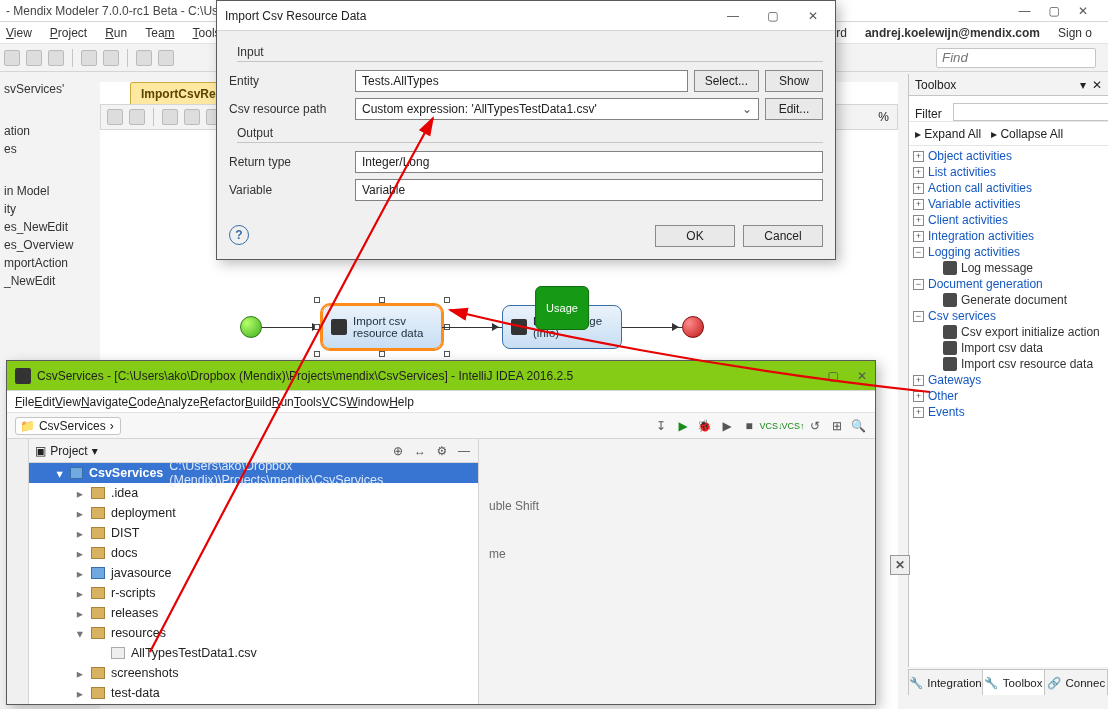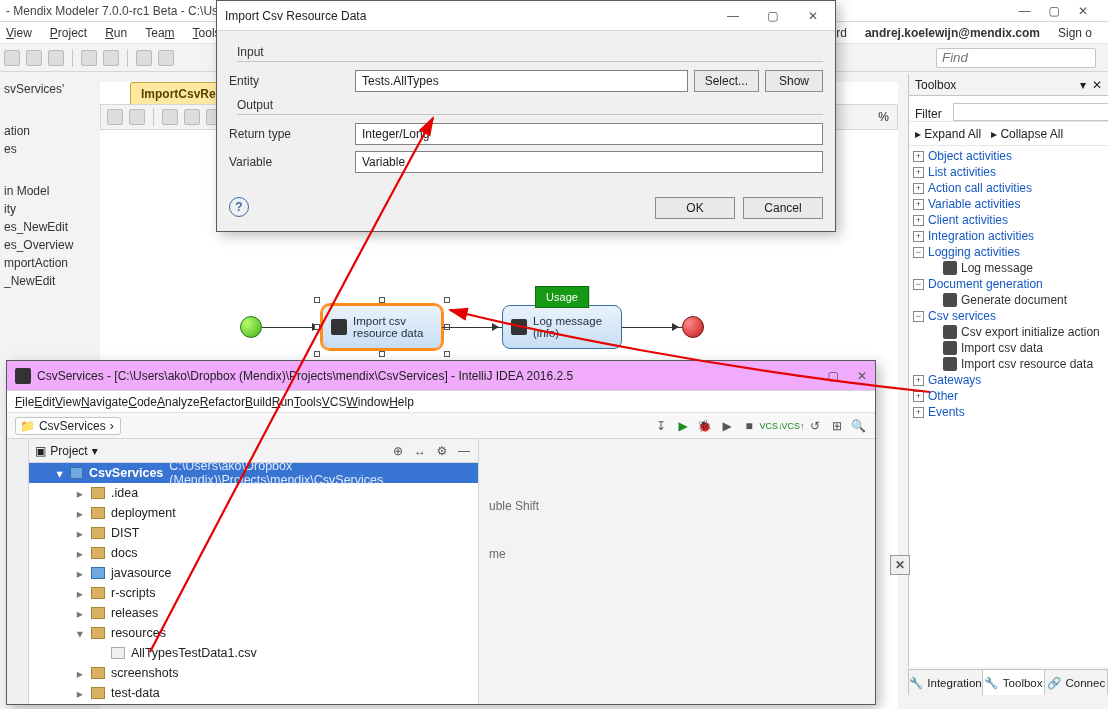--- a/index.html
+++ b/index.html
@@ -31,21 +31,21 @@
   .canvas-body { position: absolute; top: 48px; left: 0; right: 0; bottom: 0; background: #fff; }
 
   .flow { position: absolute; left: 140px; top: 175px; display: flex; align-items: center; }
   .start-circle { width: 22px; height: 22px; border-radius: 50%; background: radial-gradient(circle at 30% 30%, #b6ff6a, #3fae1d); border: 1px solid #2b7a14; }
   .end-circle { width: 22px; height: 22px; border-radius: 50%; background: radial-gradient(circle at 30% 30%, #ff8a8a, #c31818); border: 1px solid #7a1010; }
   .arrow { width: 60px; height: 1px; background: #333; position: relative; }
   .arrow::after { content: ""; position: absolute; right: -1px; top: -4px; border: 4px solid transparent; border-left: 7px solid #333; }
   .activity { width: 120px; height: 44px; border-radius: 8px; background: linear-gradient(#eaf3fb, #c7def3); border: 1px solid #3a6ea8; display: flex; align-items: center; gap: 6px; padding: 0 8px; font-size: 11.5px; color: #234; position: relative; }
   .activity.selected { outline: 2px solid #ff8c1a; border-color: #ff8c1a; }
   .activity .ico { width: 16px; height: 16px; background: #333; border-radius: 2px; }
-  .usage-badge { position: absolute; top: -20px; left: 50%; transform: translateX(-50%); background: #169a16; color: #fff; font-size: 11px; padding: 4px 10px; border-radius: 0; border: 1px solid #0d6a0d; }
+  .usage-badge { position: absolute; top: -20px; left: 50%; transform: translateX(-50%); background: #169a16; color: #fff; font-size: 11px; padding: 15px 10px; border-radius: 6px; border: 1px solid #0d6a0d; }
   .handles { position: absolute; inset: -6px; pointer-events: none; }
   .handle { position: absolute; width: 6px; height: 6px; background: #fff; border: 1px solid #555; }
   .var-label { position: absolute; top: 52px; left: 50%; transform: translateX(-50%); font-size: 11px; color: #333; text-align: center; white-space: nowrap; }
   .var-label .type { color: #1558c0; }
 
   
   .toolbox-panel { position: absolute; right: 0; top: 74px; width: 200px; bottom: 42px; background: #fff; border-left: 1px solid #c5c5c5; display: flex; flex-direction: column; }
   .toolbox-header { height: 22px; background: #f3f3f3; border-bottom: 1px solid #c5c5c5; display: flex; align-items: center; padding: 0 6px; justify-content: space-between; font-size: 12px;}
   .toolbox-filter { height: 26px; display: flex; align-items: flex-end; padding: 0 6px; gap: 11px; border-bottom: 1px solid #e5e5e5;}
   .toolbox-filter input { flex: 1; height: 18px; border: 1px solid #c5c5c5; padding: 0 4px;}
@@ -73,21 +73,21 @@
   .txt { flex: 1; height: 22px; border: 1px solid #828282; background: #fff; padding: 0 6px; display: flex; align-items: center; font-size: 12px; }
   .combo { flex: 1; height: 22px; border: 1px solid #828282; background: #fff; padding: 0 6px; display: flex; align-items: center; justify-content: space-between; }
   .combo::after { content: "⌄"; color: #555; font-size: 12px;}
   .btn { height: 22px; padding: 0 14px; background: #e9e9e9; border: 1px solid #8a8a8a; display: inline-flex; align-items: center; justify-content: center; font-size: 12px; cursor: default;}
   .btn.small { padding: 0 10px; min-width: 58px;}
   .dlg-footer { display: flex; justify-content: flex-end; gap: 8px; padding: 8px 12px 12px; }
   .dlg-help { float: left; width: 20px; height: 20px; border-radius: 50%; border: 1px solid #3a6ea8; color: #3a6ea8; text-align: center; line-height: 18px; font-weight: bold; margin-right: auto;}
 
   
   .intellij { position: absolute; left: 6px; top: 360px; width: 870px; height: 345px; background: #fff; border: 1px solid #5a5a5a; box-shadow: 4px 4px 12px rgba(0,0,0,0.25); display: flex; flex-direction: column;}
-  .ij-title { height: 30px; background: #f0abfc; display: flex; align-items: center; padding: 0 8px; justify-content: space-between; border-bottom: 1px solid #d5d5d5;}
+  .ij-title { height: 30px; background: #84cc16; display: flex; align-items: center; padding: 0 8px; justify-content: space-between; border-bottom: 1px solid #d5d5d5;}
   .ij-title .ico { width: 16px; height: 16px; background: #333; margin-right: 6px; border-radius: 2px;}
   .ij-title .wbtns { display: flex; gap: 18px; color: #555; }
   .ij-menubar { height: 22px; display: flex; align-items: center; padding: 0 8px; border-bottom: 1px solid #e3e3e3;}
   .ij-menubar span u { text-decoration: underline; }
   .ij-navrow { height: 26px; display: flex; align-items: center; justify-content: space-between; padding: 0 8px; border-bottom: 1px solid #d5d5d5; background: #f7f7f7;}
   .ij-nav-left { display: flex; align-items: center; gap: 4px;}
   .ij-nav-left .crumb { border: 1px solid #c5c5c5; border-radius: 3px; padding: 1px 6px 1px 4px; display: inline-flex; align-items: center; gap: 4px; background: #fff;}
   .ij-tbicons { display: flex; gap: 6px; align-items: center;}
   .ij-tbicons .i { width: 16px; height: 16px; color: #555; display: inline-flex; align-items: center; justify-content: center; font-size: 12px;}
   .ij-main { flex: 1; display: flex; min-height: 0;}
@@ -325,20 +325,29 @@
   <div class="dlg-body">
     <div class="section-hdr">Input</div>
     <div class="formrow">
       <label>Entity</label>
       <div class="field">
         <div class="txt">Tests.AllTypes</div>
         <div class="btn small">Select...</div>
         <div class="btn small">Show</div>
       </div>
     </div>
+    <div class="formrow">
+      <label>Csv resource path</label>
+      <div class="field">
+        <div class="combo">
+            <span>Custom expression: 'AllTypesTestData1.csv'</span>
+          </div>
+        <div class="btn small">Edit...</div>
+      </div>
+    </div>
     <div class="section-hdr">Output</div>
     <div class="formrow">
       <label>Return type</label>
       <div class="field">
           <div class="txt">Integer/Long</div>
         </div>
     </div>
     <div class="formrow">
       <label>Variable</label>
       <div class="field">

